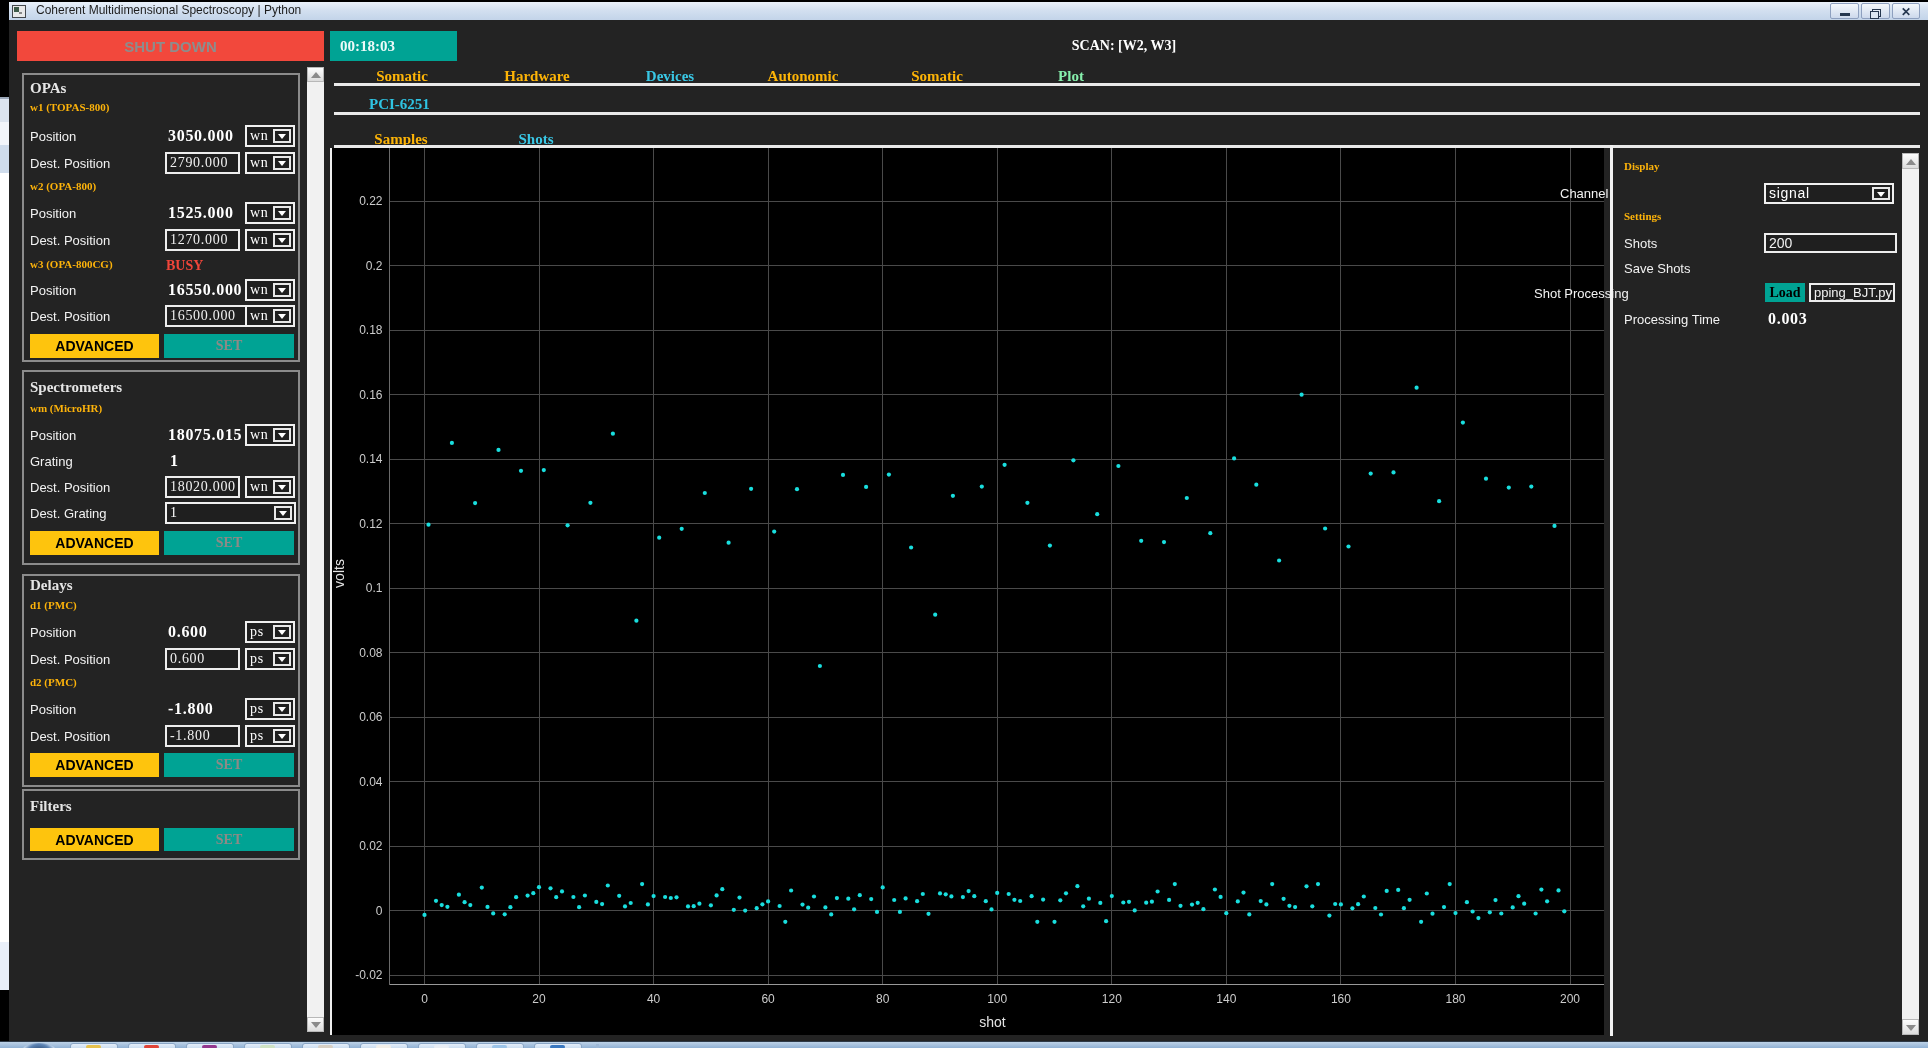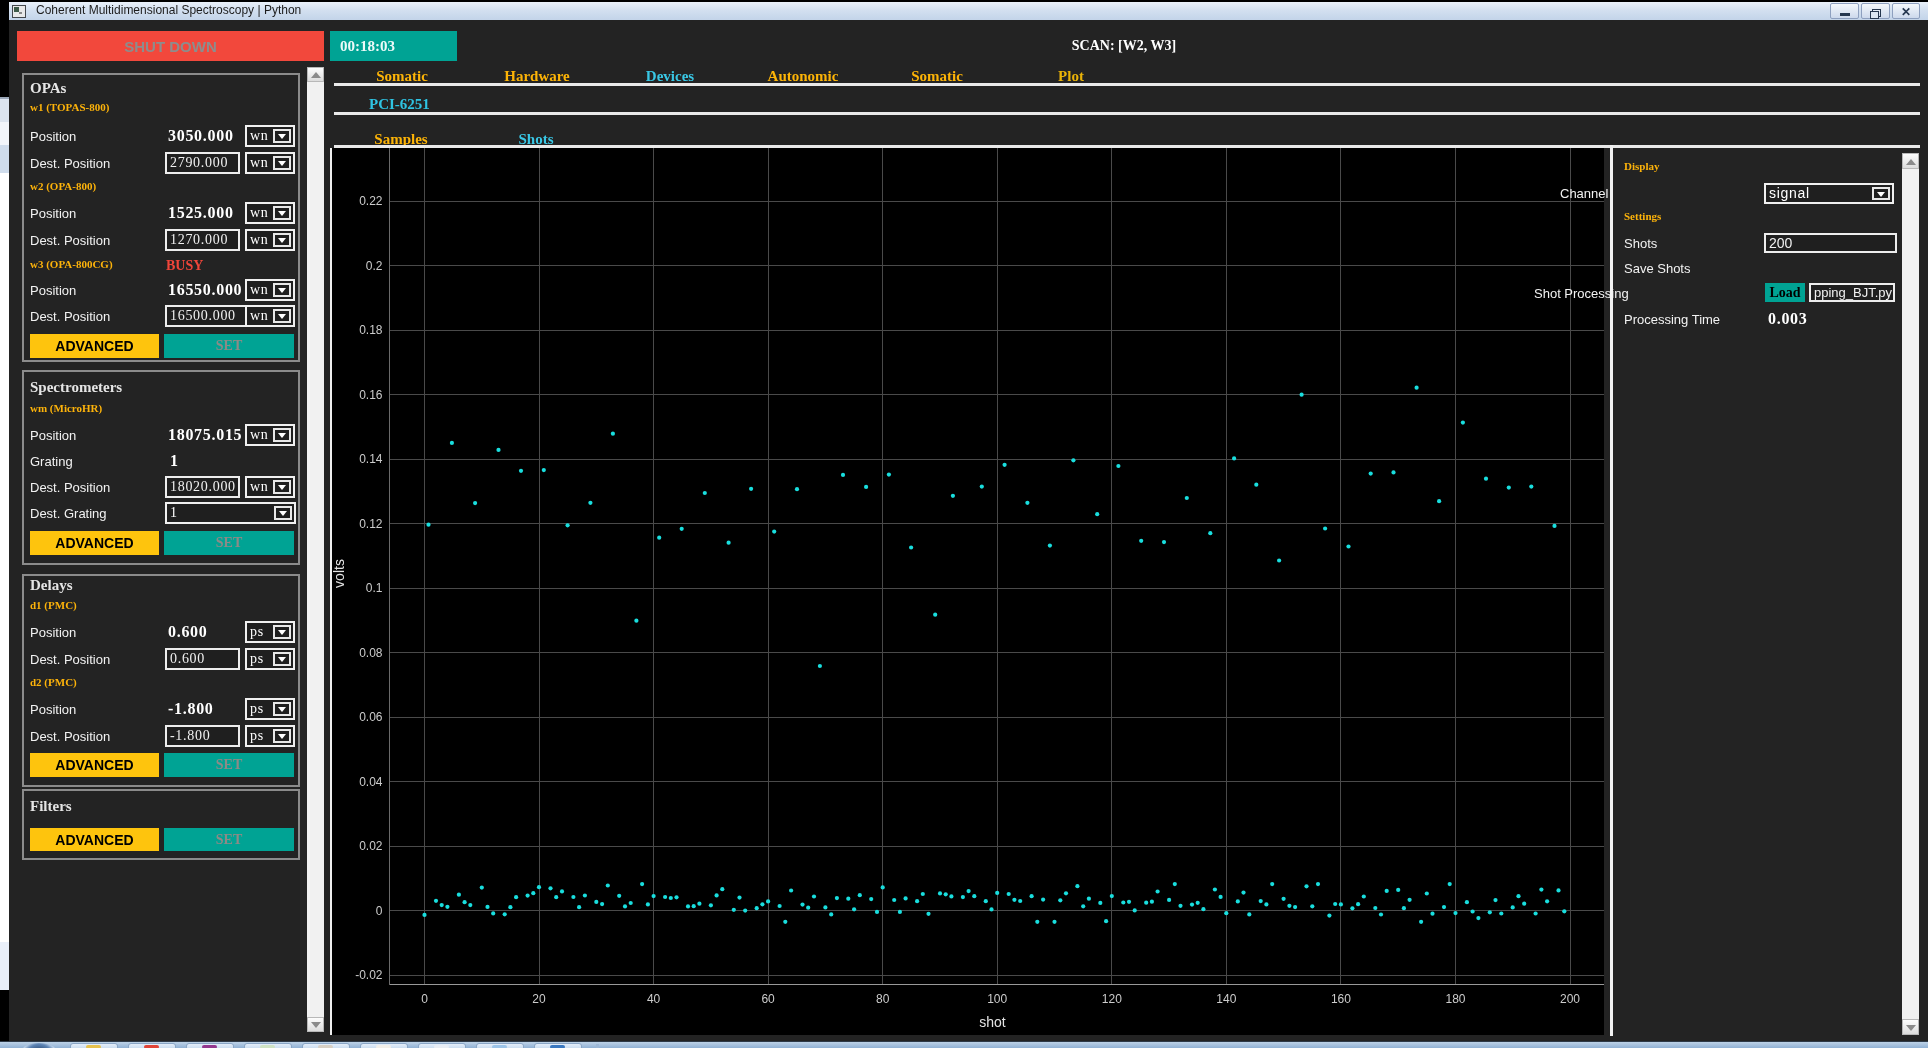--- a/index.html
+++ b/index.html
@@ -225,21 +225,21 @@
   <div class="sb-btn" style="top:950px;height:15px;">
       <div class="sb-tri-dn"></div>
     </div>
 </div>
 
 <div class="tab" style="left:402px;top:68px;color:#fdb407;">Somatic</div>
 <div class="tab" style="left:537px;top:68px;color:#fdb407;">Hardware</div>
 <div class="tab" style="left:670px;top:68px;color:#39c7e5;">Devices</div>
 <div class="tab" style="left:803px;top:68px;color:#fdb407;">Autonomic</div>
 <div class="tab" style="left:937px;top:68px;color:#fdb407;">Somatic</div>
-<div class="tab" style="left:1071px;top:68px;color:#eab308;">Plot</div>
+<div class="tab" style="left:1071px;top:68px;color:#86efac;">Plot</div>
 <div class="hline" style="left:334px;top:83px;width:1586px;"></div>
 <div class="abs serif" style="left:369px;top:96px;font-weight:bold;font-size:15px;color:#2fc3e2;">PCI-6251</div>
 <div class="hline" style="left:334px;top:112px;width:1586px;"></div>
 <div class="tab" style="left:401px;top:131px;color:#fdb407;">Samples</div>
 <div class="tab" style="left:536px;top:131px;color:#39c7e5;">Shots</div>
 <div class="hline" style="left:334px;top:145px;width:1586px;"></div>
 
 <div class="abs" style="left:330px;top:148px;width:1.5px;height:887px;background:#efefef;"></div>
 <div class="abs" style="left:331.5px;top:148px;width:1272px;height:887px;background:#000;">
 <svg width="1272" height="887" style="position:absolute;left:0;top:0;">

